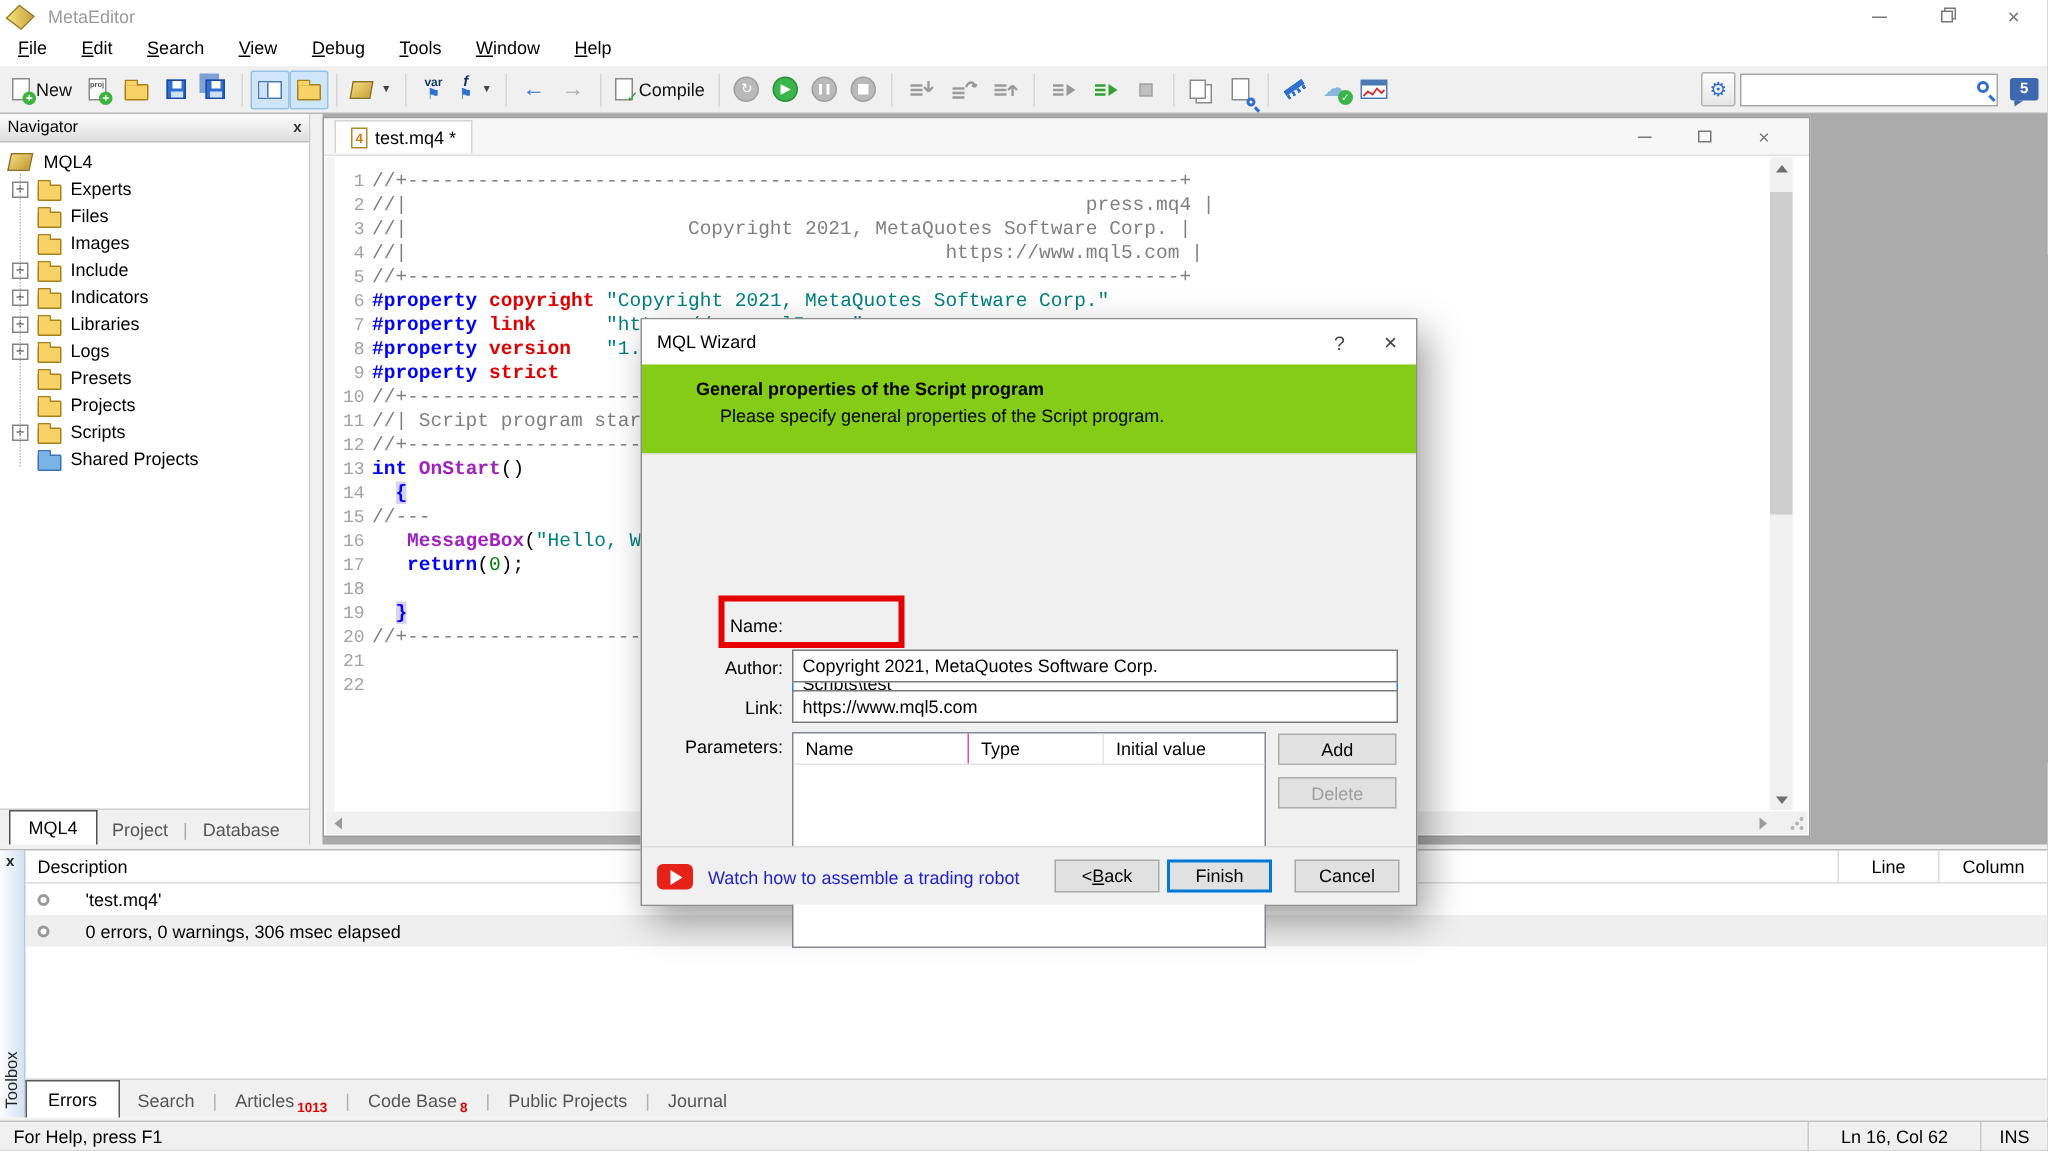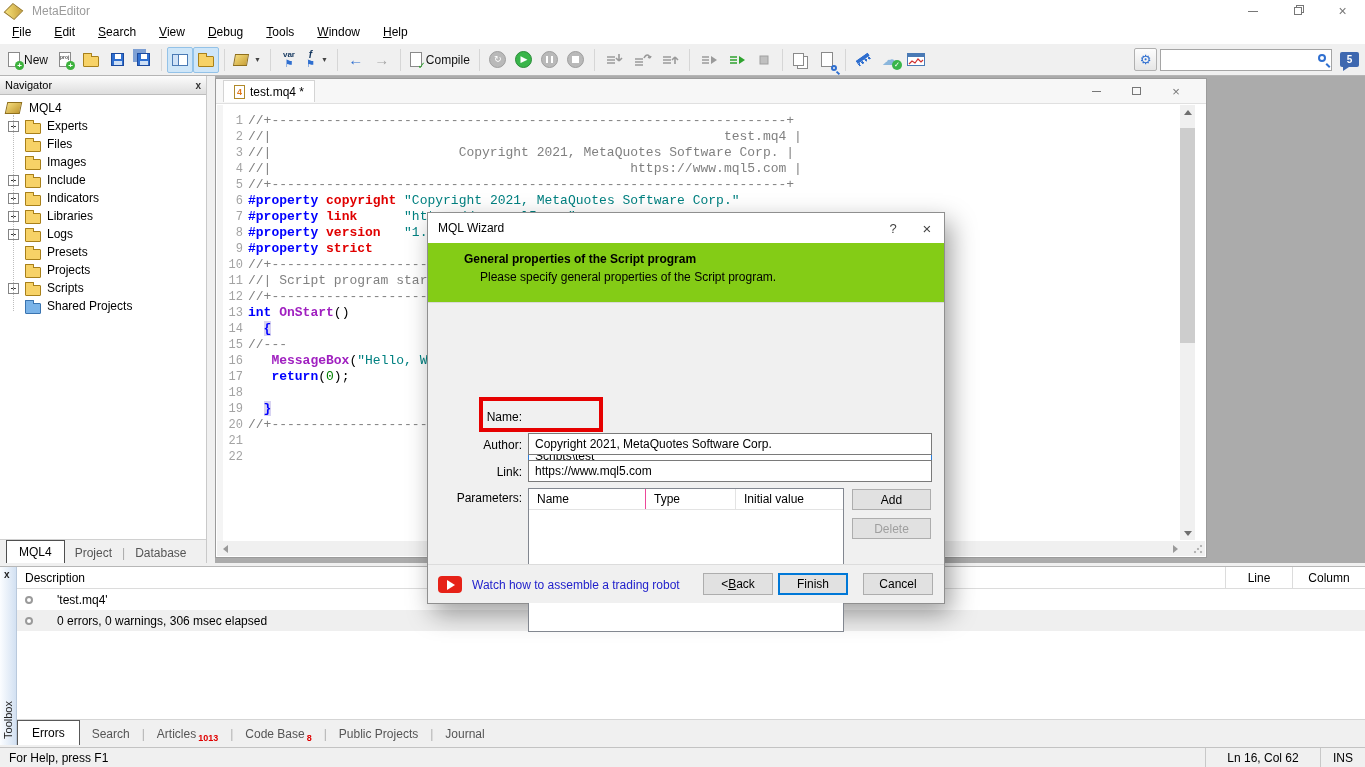--- a/index.html
+++ b/index.html
@@ -465,21 +465,21 @@
             </span>
           <span class="dwc dwc-max">
               <i></i>
             </span>
           <span class="dwc dwc-close">×</span>
         </div>
       </div>
       <div class="gutter-strip"></div>
       <div class="code">
           <div class="code-line"><span class="ln">1</span><span class="tk-c">//+------------------------------------------------------------------+</span></div>
-          <div class="code-line"><span class="ln">2</span><span class="tk-c">//|                                                          test.mq4 |</span></div>
+          <div class="code-line"><span class="ln">2</span><span class="tk-c">//|                                                          press.mq4 |</span></div>
           <div class="code-line"><span class="ln">3</span><span class="tk-c">//|                        Copyright 2021, MetaQuotes Software Corp. |</span></div>
           <div class="code-line"><span class="ln">4</span><span class="tk-c">//|                                              https://www.mql5.com |</span></div>
           <div class="code-line"><span class="ln">5</span><span class="tk-c">//+------------------------------------------------------------------+</span></div>
           <div class="code-line"><span class="ln">6</span><span class="tk-k">#property</span><span class="tk-t"> </span><span class="tk-p">copyright</span><span class="tk-t"> </span><span class="tk-s">"Copyright 2021, MetaQuotes Software Corp."</span></div>
           <div class="code-line"><span class="ln">7</span><span class="tk-k">#property</span><span class="tk-t"> </span><span class="tk-p">link</span><span class="tk-t">      </span><span class="tk-s">"https://www.mql5.com"</span></div>
           <div class="code-line"><span class="ln">8</span><span class="tk-k">#property</span><span class="tk-t"> </span><span class="tk-p">version</span><span class="tk-t">   </span><span class="tk-s">"1.00"</span></div>
           <div class="code-line"><span class="ln">9</span><span class="tk-k">#property</span><span class="tk-t"> </span><span class="tk-p">strict</span></div>
           <div class="code-line"><span class="ln">10</span><span class="tk-c">//+------------------------------------------------------------------+</span></div>
           <div class="code-line"><span class="ln">11</span><span class="tk-c">//| Script program start function                                      |</span></div>
           <div class="code-line"><span class="ln">12</span><span class="tk-c">//+------------------------------------------------------------------+</span></div>

